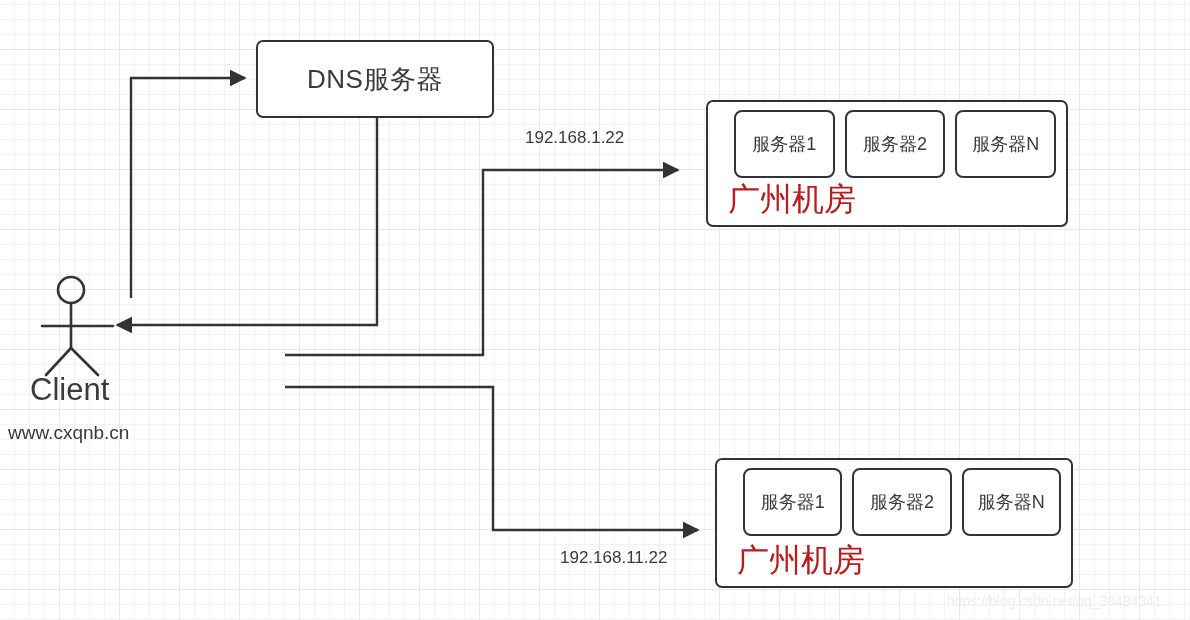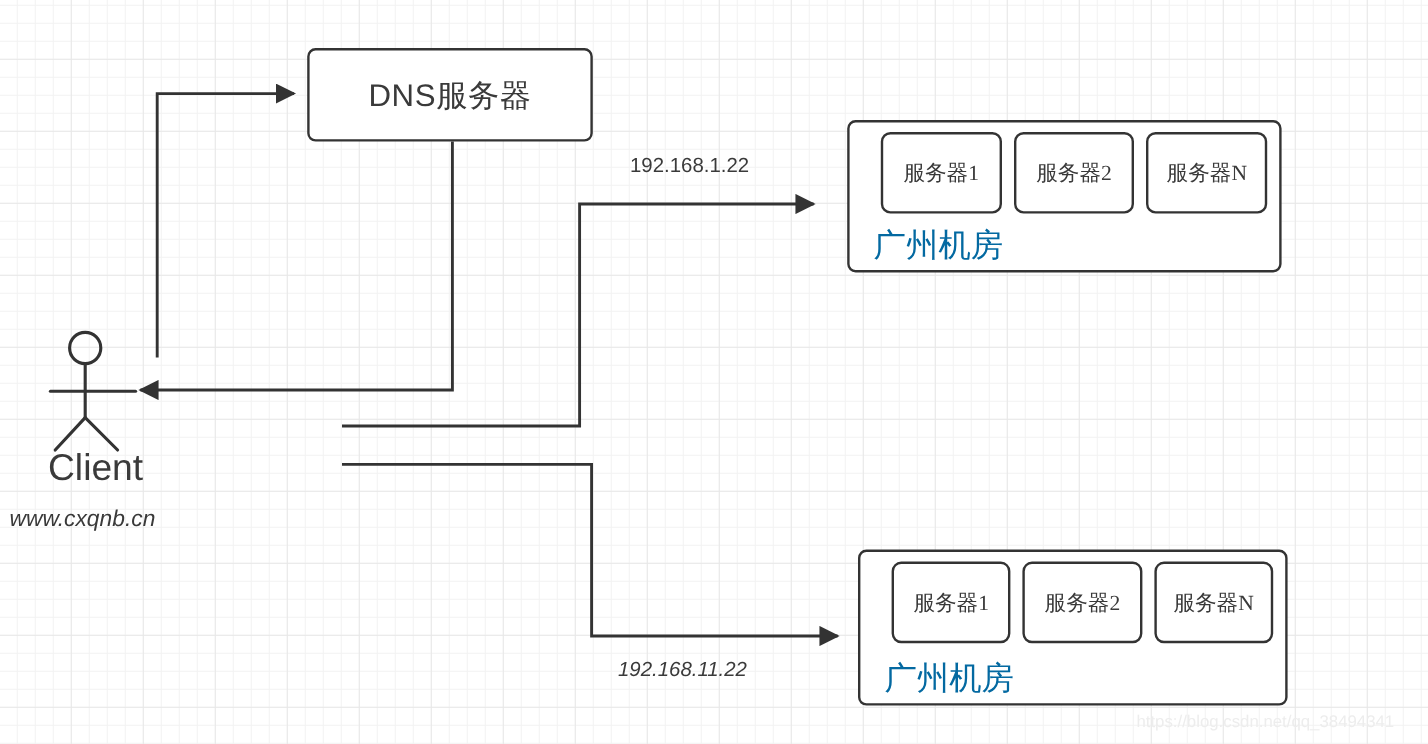--- a/index.html
+++ b/index.html
@@ -60,68 +60,66 @@
   }
   .room-gz { left: 706px; top: 100px; width: 362px; height: 127px; }
   .room-hz { left: 715px; top: 458px; width: 358px; height: 130px; }
   .server-row {
     position: absolute;
     left: 26px;
     top: 8px;
     right: 10px;
     display: flex;
     gap: 10px;
-    font-family: Liberation Serif, serif;
   }
   .server-box {
     box-sizing: border-box;
     flex: 1 1 0;
     height: 68px;
     border: 2px solid #333333;
     border-radius: 8px;
     background: #ffffff;
     display: flex;
     align-items: center;
     justify-content: center;
     font-size: 18px;
     color: #3a3a3a;
     white-space: nowrap;
   }
   .room-name {
     position: absolute;
     left: 20px;
     bottom: 3px;
-    font-size: 27px;
-    color: #0369a1;
+    font-size: 32px;
+    color: #b91c1c;
     white-space: nowrap;
   }
   .ip-label {
     position: absolute;
     font-size: 17px;
     color: #3a3a3a;
     white-space: nowrap;
   }
   .ip-top { left: 525px; top: 128px; }
-  .ip-bottom { left: 515px; top: 548px; font-style: italic; }
+  .ip-bottom { left: 560px; top: 548px; }
   .client-label {
     position: absolute;
-    left: 40px;
+    left: 30px;
     top: 372px;
     font-size: 31px;
     color: #3a3a3a;
     white-space: nowrap;
   }
   .site-label {
     position: absolute;
     left: 8px;
     top: 422px;
     font-size: 19px;
     color: #3a3a3a;
     white-space: nowrap;
-    font-style: italic;
   }
   .watermark {
     position: absolute;
     left: 947px;
     top: 593px;
     font-size: 14px;
     color: #ededed;
     white-space: nowrap;
     user-select: none;
   }

